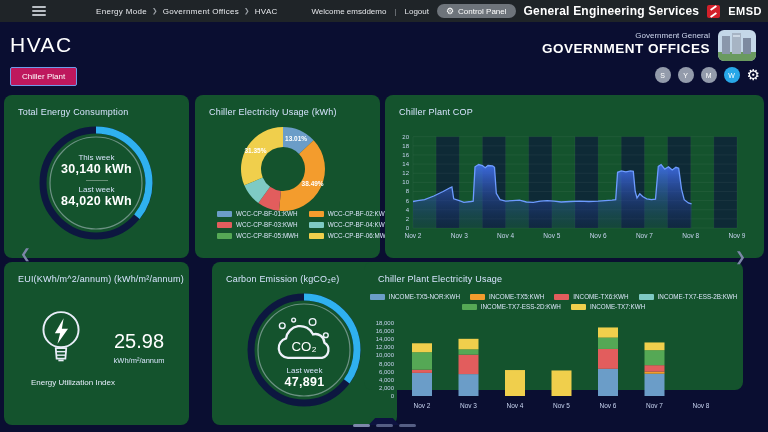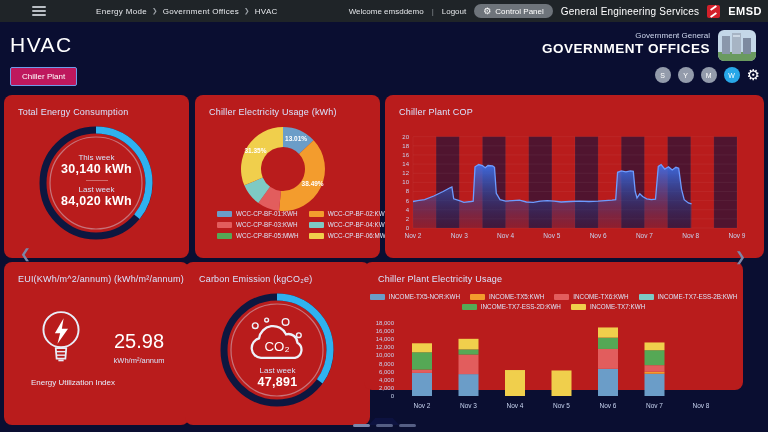--- a/index.html
+++ b/index.html
@@ -12,44 +12,44 @@
   .hamburger span { display:block; width:14px; height:1.6px; background:#b9bec4; margin-bottom:2.6px; border-radius:1px; }
   .breadcrumb { position:absolute; left:96px; top:0; height:22px; display:flex; align-items:center; gap:5px; font-size:8px; color:#e8eaee; letter-spacing:.3px; }
   .breadcrumb .sep { color:#9aa0a6; font-size:6.5px; }
   .breadcrumb .crumb { cursor:pointer; }
   .topbar-right { position:absolute; right:6px; top:0; height:22px; display:flex; align-items:center; gap:8px; }
   .welcome { font-size:8px; color:#e3e5e8; }
   .tb-divider { color:#8a8f95; font-size:8px; }
   .logout { font-size:8px; color:#e3e5e8; cursor:pointer; }
   .cp-btn { display:flex; align-items:center; gap:4px; background:#6e747b; border-radius:9px; height:14px; padding:0 9px; font-size:8px; color:#fff; cursor:pointer; }
   .cp-btn .gear { font-size:9px; line-height:1; }
-  .brand-script { font-size:10px; font-weight:400; color:#fff; letter-spacing:.2px; }
+  .brand-script { font-size:12px; font-weight:700; color:#fff; letter-spacing:.2px; }
   .emsd-logo { width:13px; height:13px; border-radius:2px; background:#d3202a; position:relative; overflow:hidden; }
   .emsd-logo:before { content:""; position:absolute; left:3px; top:2px; width:7px; height:2px; background:#fff; transform:rotate(-35deg); }
   .emsd-logo:after { content:""; position:absolute; left:3px; bottom:2px; width:7px; height:2px; background:#fff; transform:rotate(-35deg); }
   .emsd-abbr { font-size:11px; font-weight:700; letter-spacing:.5px; }
 
   
   .page-title { position:absolute; left:10px; top:33px; font-size:21px; font-weight:500; letter-spacing:1.5px; }
   .chiller-btn { position:absolute; left:10px; top:67px; background:#be185d; border:1px solid #6f9be8; border-radius:2px; font-size:8px; padding:4px 11px; color:#fff; cursor:pointer; }
   .site-type { position:absolute; right:58px; top:31px; font-size:8px; color:#cfd8ee; text-align:right; }
   .site-name { position:absolute; right:58px; top:41px; font-size:13.5px; font-weight:600; letter-spacing:.5px; text-align:right; }
   .site-photo { position:absolute; right:12px; top:30px; width:38px; height:31px; border-radius:6px; overflow:hidden; cursor:pointer; }
   .toggles { position:absolute; right:8px; top:67px; display:flex; align-items:center; gap:7px; }
   .tg { width:16px; height:16px; border-radius:50%; background:#939bab; color:#fff; font-size:7px; display:flex; align-items:center; justify-content:center; cursor:pointer; }
   .tg.active { background:#28a7e8; }
   .hdr-gear { color:#fff; font-size:15px; line-height:16px; cursor:pointer; }
 
   
-  .card { position:absolute; background:#b91c1c; border-radius:8px; }
+  .card { position:absolute; background:#14532d; border-radius:8px; }
   .c1 { left:4px;  top:95px;  width:185px; height:163px; }
   .c2 { left:195px; top:95px; width:185px; height:163px; }
   .c3 { left:385px; top:95px; width:379px; height:163px; }
   .c4 { left:4px;  top:262px; width:185px; height:163px; }
-  .c5 { left:185px; top:262px; width:185px; height:163px; }
+  .c5 { left:212px; top:262px; width:185px; height:163px; }
   .c6 { left:364px; top:262px; width:379px; height:128px; }
   .card-title { position:absolute; left:14px; top:12px; font-size:9px; color:#d8e4ff; letter-spacing:.2px; }
 
   
   .gauge-svg { position:absolute; left:30px; top:26px; }
   .gauge-overlay { position:absolute; left:0; top:26px; width:185px; height:124px; display:flex; flex-direction:column; align-items:center; pointer-events:none; }
   .g-label { font-size:8px; color:#d5e2f8; }
   .g-value { font-size:12.5px; font-weight:700; letter-spacing:.3px; }
   .g-div { width:22px; height:1px; background:rgba(255,255,255,.35); margin:4px 0; }
 

